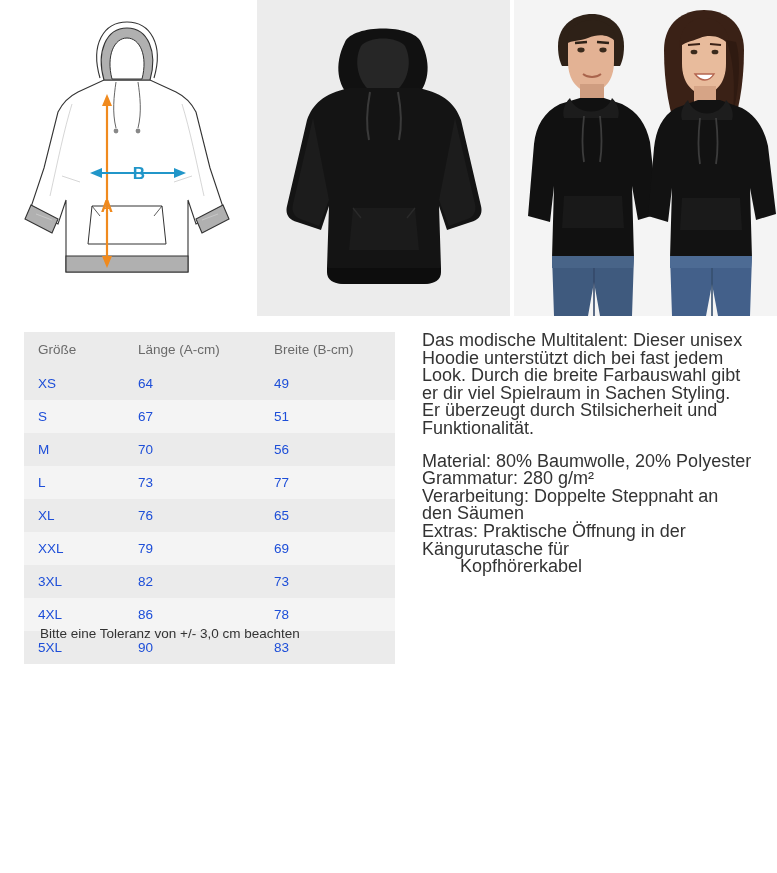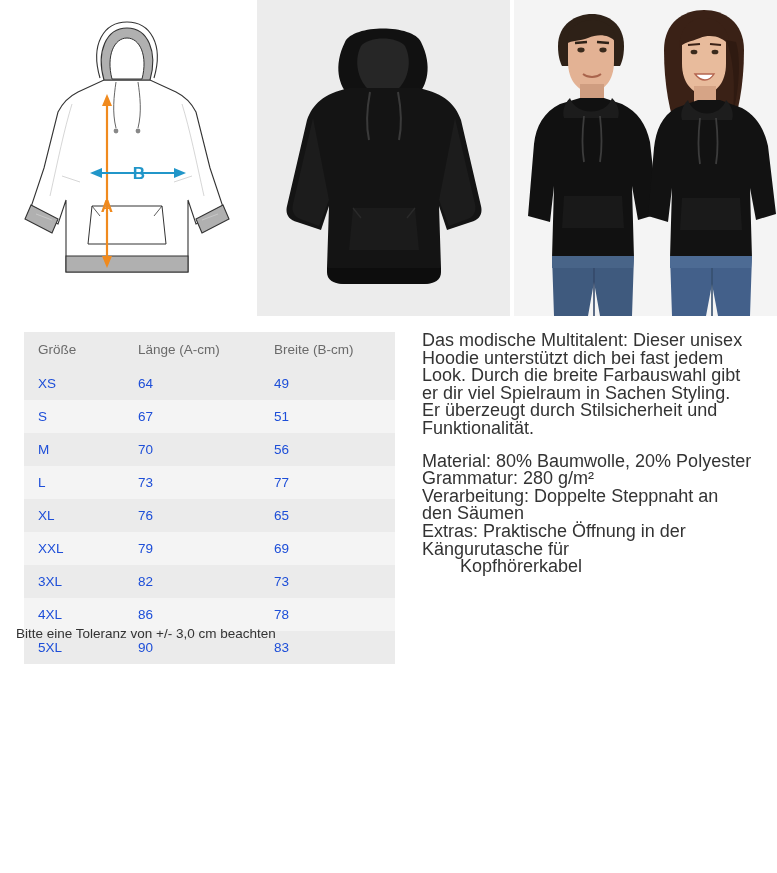--- a/index.html
+++ b/index.html
@@ -65,21 +65,21 @@
     line-height: 17.6px;
     color: #333;
   }
   .desc p { margin: 0; }
   .desc .intro { margin-bottom: 15px; }
   .desc .spec-line { white-space: pre-wrap; }
   .indent { padding-left: 38px; display: block; }
 
   .tolerance {
     position: absolute;
-    left: 16px;
+    left: 40px;
     top: 626px;
     font-size: 13.5px;
     color: #333;
   }
 
   svg { display: block; }
 </style>
 </head>
 <body>
 

